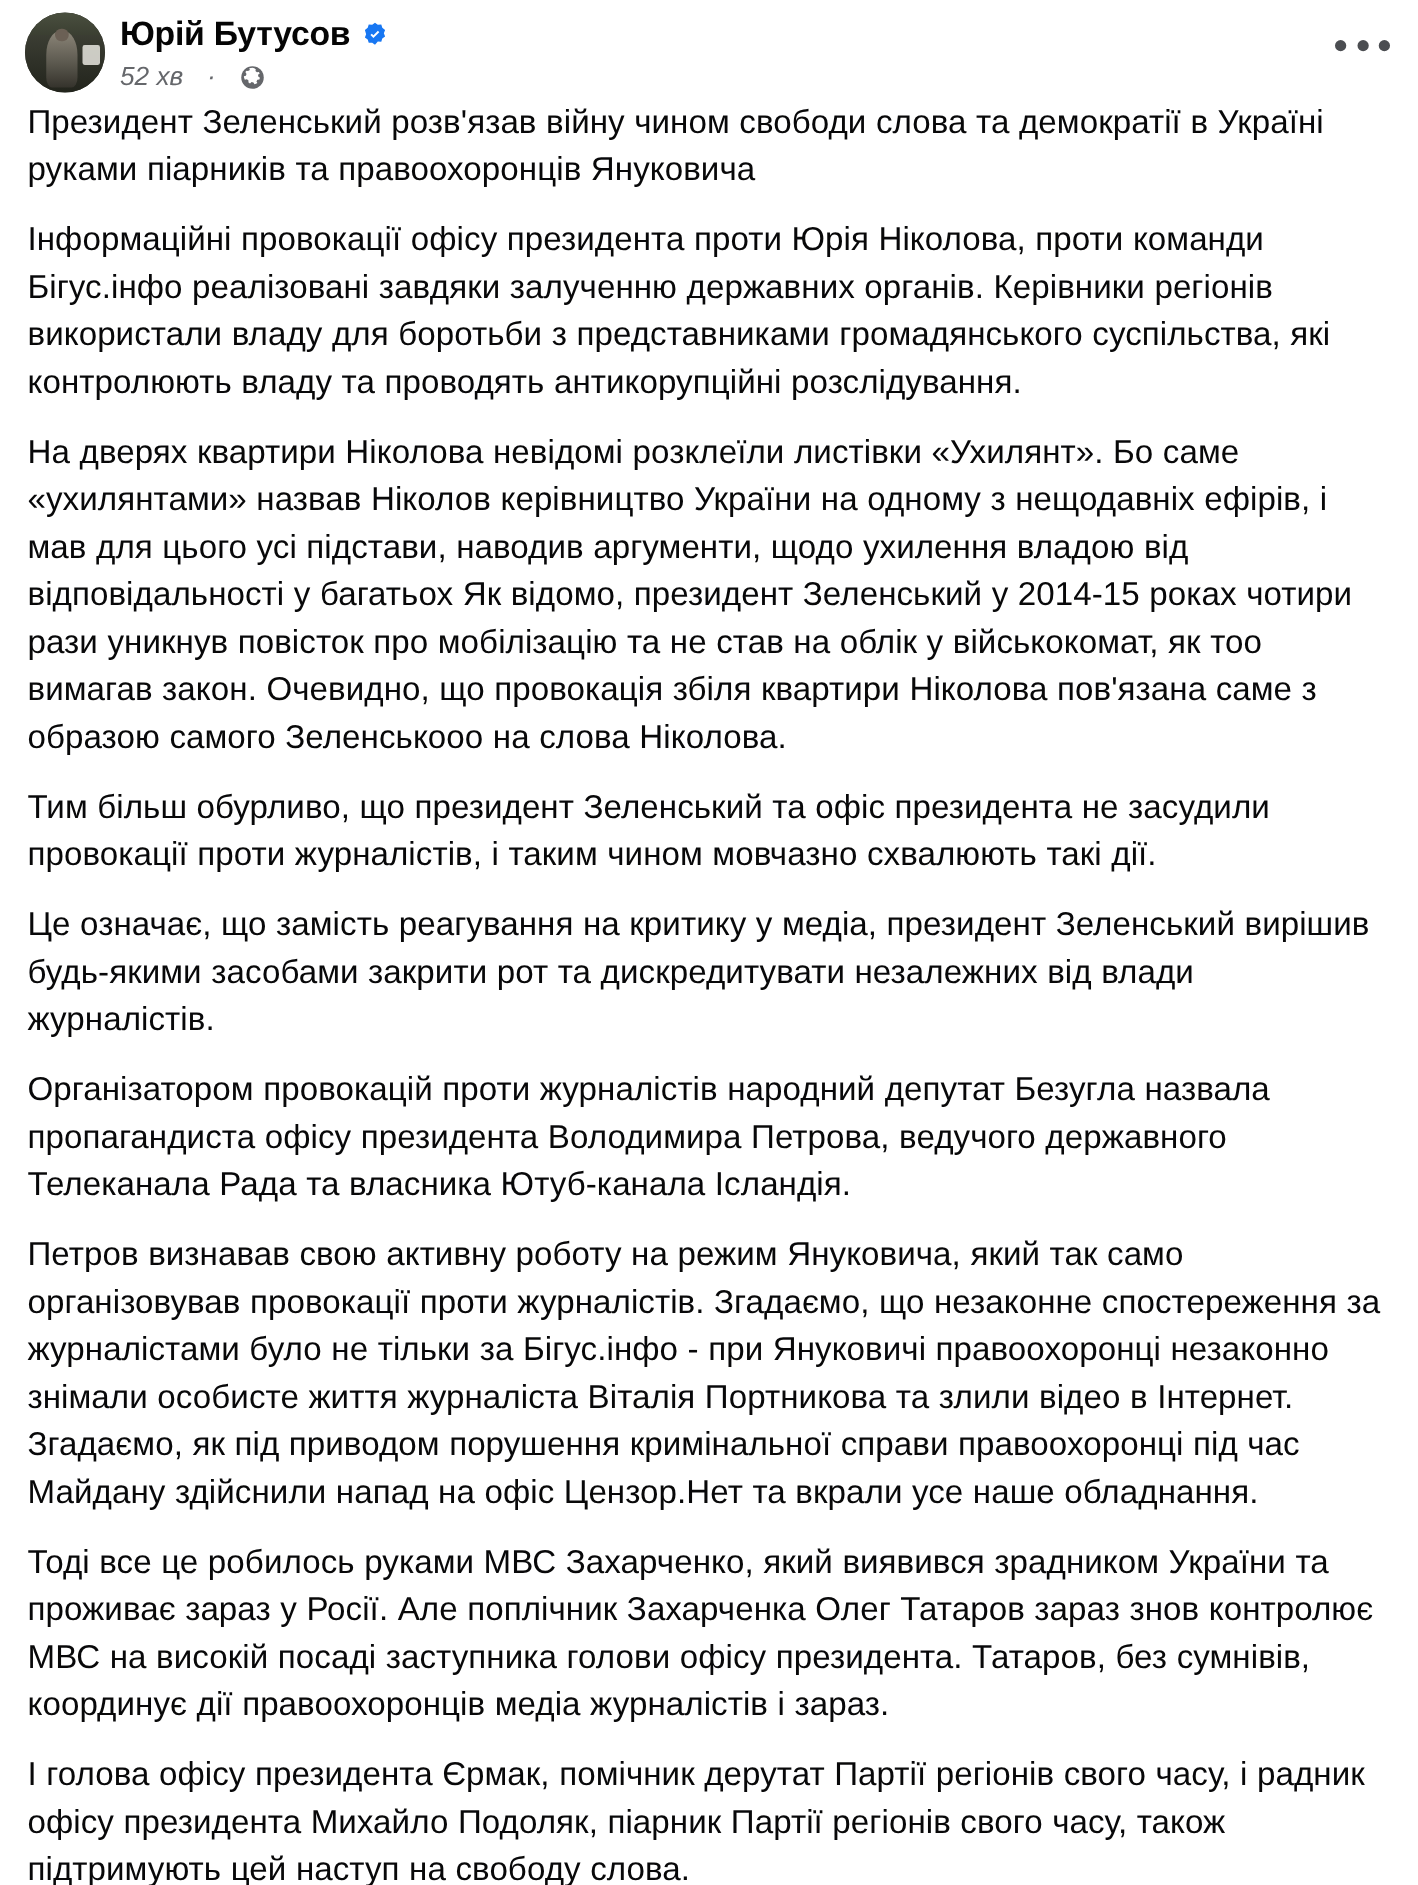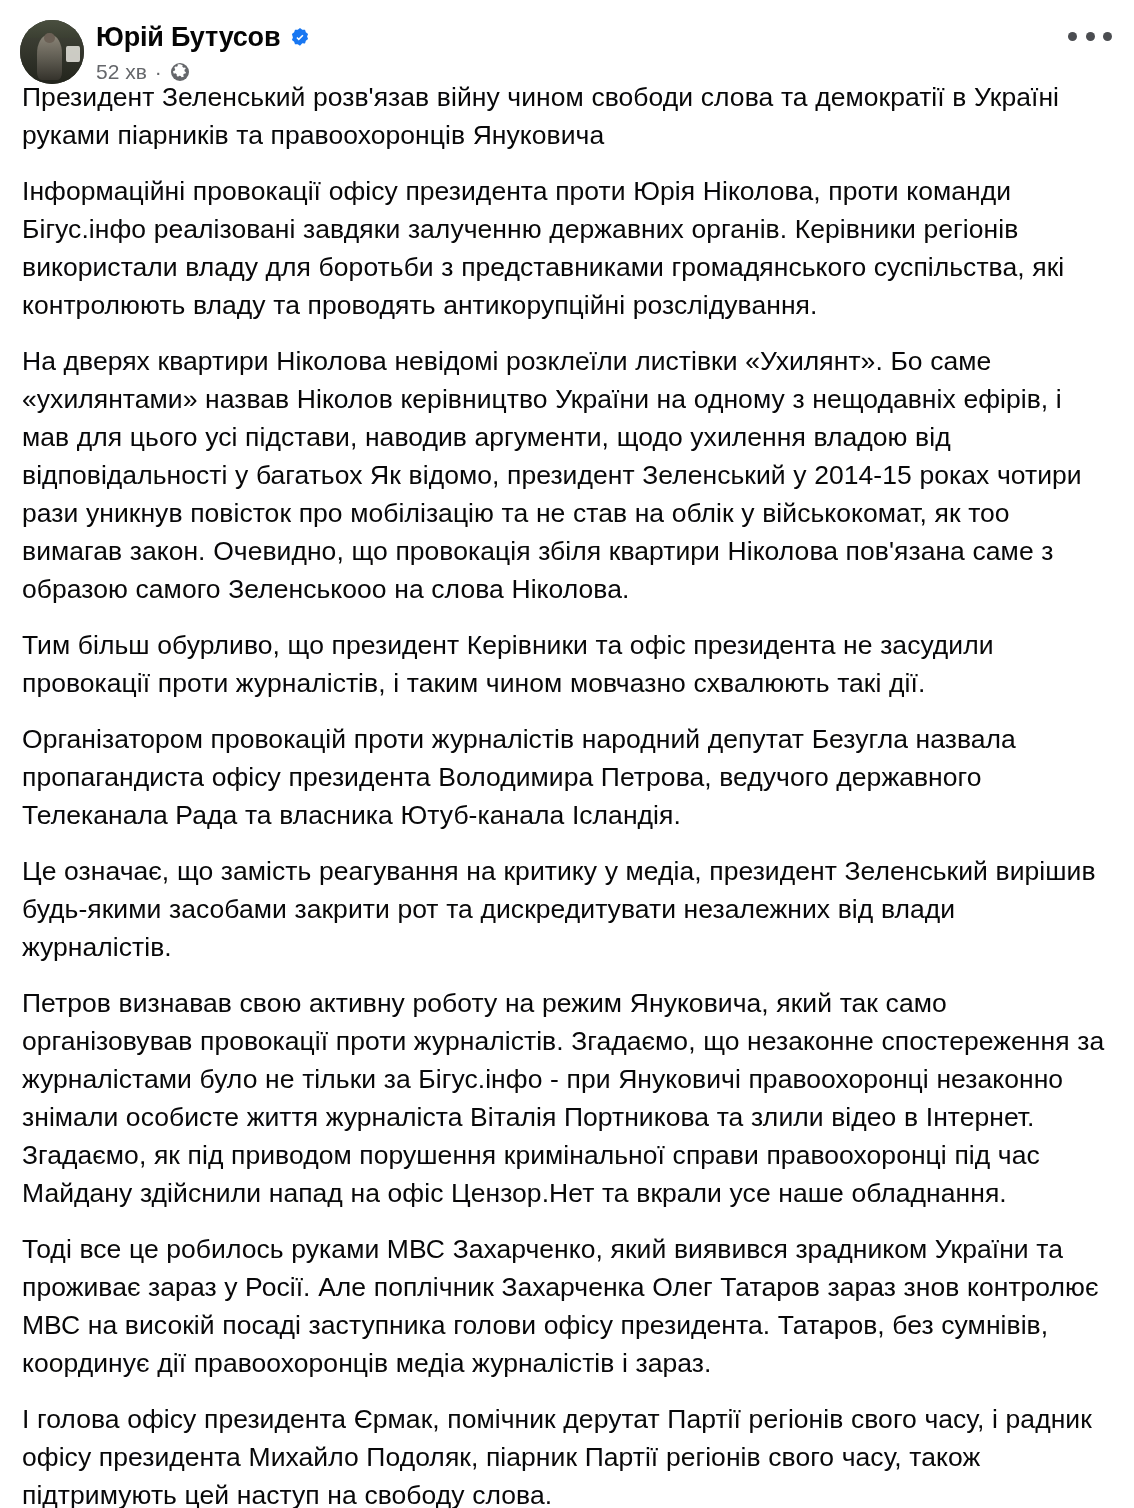--- a/index.html
+++ b/index.html
@@ -17,22 +17,22 @@
     width: 1134px;
     min-height: 1508px;
     background: #ffffff;
     box-sizing: border-box;
     overflow: hidden;
   }
 
   
   .post-header {
     display: flex;
-    align-items: center;
-    padding: 24px 16px 0 20px;
+    align-items: flex-start;
+    padding: 8px 16px 0 20px;
     height: 78px;
     box-sizing: border-box;
     position: relative;
   }
   .avatar {
     width: 64px;
     height: 64px;
     border-radius: 50%;
     flex: 0 0 64px;
     overflow: hidden;
@@ -105,23 +105,24 @@
   .verified-badge {
     width: 22px;
     height: 22px;
     display: inline-block;
     flex: 0 0 22px;
     margin-top: 2px;
   }
   .meta-row {
     display: flex;
     align-items: center;
-    gap: 8px;
+    gap: 19px;
     margin-top: 5px;
     height: 26px;
+    font-style: italic;
   }
   .timestamp {
     font-size: 21px;
     color: #65676b;
     line-height: 24px;
   }
   .meta-dot {
     font-size: 21px;
     color: #65676b;
     line-height: 24px;
@@ -208,22 +209,22 @@
       <span></span>
       <span></span>
       <span></span>
     </div>
   </div>
 
   <div class="post-body">
     <p>Президент Зеленський розв'язав війну чином свободи слова та демократії в Україні руками піарників та правоохоронців Януковича</p>
     <p>Інформаційні провокації офісу президента проти Юрія Ніколова, проти команди Бігус.інфо реалізовані завдяки залученню державних органів. Керівники регіонів використали владу для боротьби з представниками громадянського суспільства, які контролюють владу та проводять антикорупційні розслідування.</p>
     <p>На дверях квартири Ніколова невідомі розклеїли листівки «Ухилянт». Бо саме «ухилянтами» назвав Ніколов керівництво України на одному з нещодавніх ефірів, і мав для цього усі підстави, наводив аргументи, щодо ухилення владою від відповідальності у багатьох Як відомо, президент Зеленський у 2014-15 роках чотири рази уникнув повісток про мобілізацію та не став на облік у військокомат, як тоо вимагав закон. Очевидно, що провокація збіля квартири Ніколова пов'язана саме з образою самого Зеленськооо на слова Ніколова.</p>
-    <p>Тим більш обурливо, що президент Керівники та офіс президента не засудили провокації проти журналістів, і таким чином мовчазно схвалюють такі дії.</p>
+    <p>Тим більш обурливо, що президент Зеленський та офіс президента не засудили провокації проти журналістів, і таким чином мовчазно схвалюють такі дії.</p>
+    <p>Це означає, що замість реагування на критику у медіа, президент Зеленський вирішив будь-якими засобами закрити рот та дискредитувати незалежних від влади журналістів.</p>
     <p>Організатором провокацій проти журналістів народний депутат Безугла назвала пропагандиста офісу президента Володимира Петрова, ведучого державного Телеканала Рада та власника Ютуб-канала Ісландія.</p>
-    <p>Це означає, що замість реагування на критику у медіа, президент Зеленський вирішив будь-якими засобами закрити рот та дискредитувати незалежних від влади журналістів.</p>
     <p>Петров визнавав свою активну роботу на режим Януковича, який так само організовував провокації проти журналістів. Згадаємо, що незаконне спостереження за журналістами було не тільки за Бігус.інфо - при Януковичі правоохоронці незаконно знімали особисте життя журналіста Віталія Портникова та злили відео в Інтернет. Згадаємо, як під приводом порушення кримінальної справи правоохоронці під час Майдану здійснили напад на офіс Цензор.Нет та вкрали усе наше обладнання.</p>
     <p>Тоді все це робилось руками МВС Захарченко, який виявився зрадником України та проживає зараз у Росії. Але поплічник Захарченка Олег Татаров зараз знов контролює МВС на високій посаді заступника голови офісу президента. Татаров, без сумнівів, координує дії правоохоронців медіа журналістів і зараз.</p>
     <p>І голова офісу президента Єрмак, помічник дерутат Партії регіонів свого часу, і радник офісу президента Михайло Подоляк, піарник Партії регіонів свого часу, також підтримують цей наступ на свободу слова.</p>
 
   </div>
 
 </div>
 
 </body></html>

